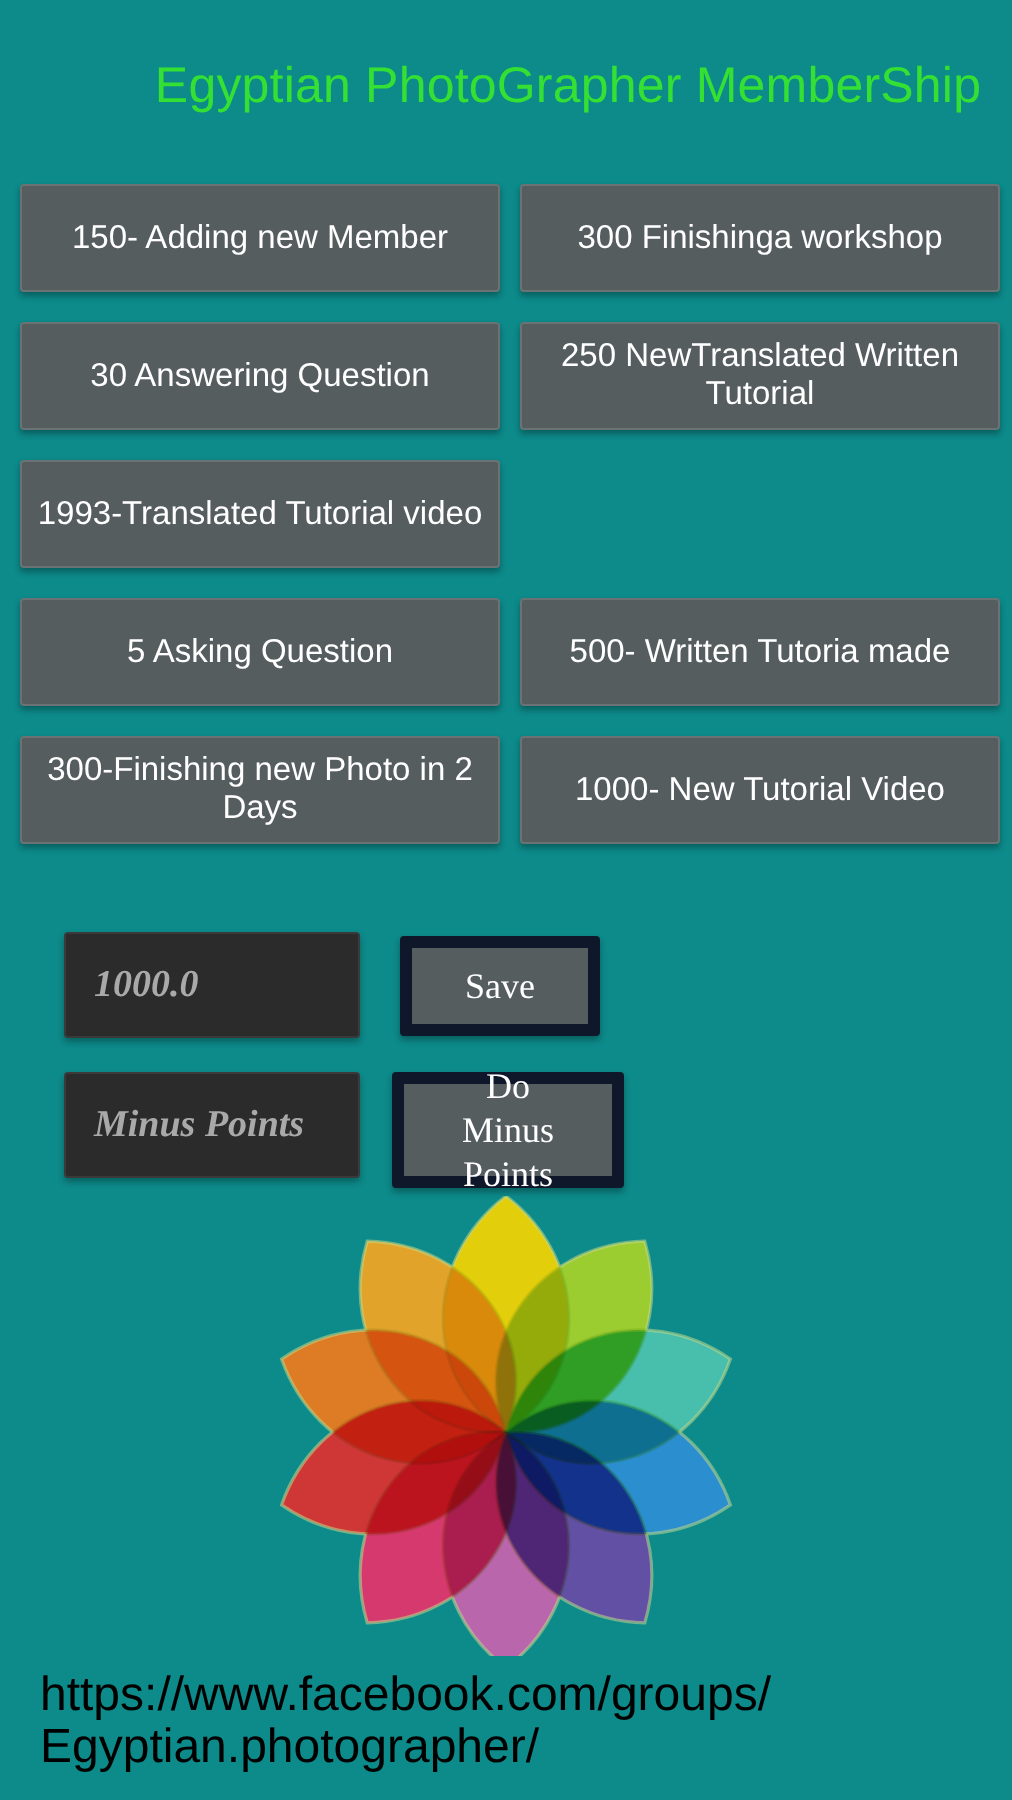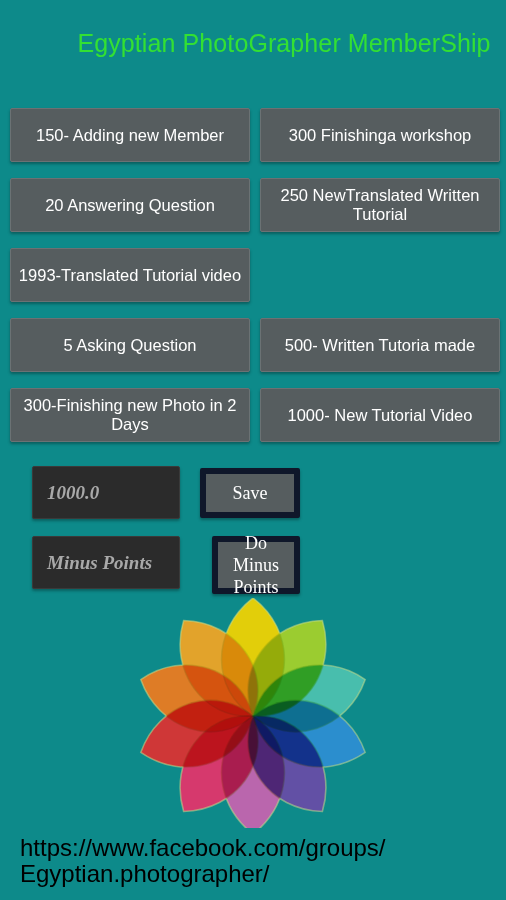--- a/index.html
+++ b/index.html
@@ -41,21 +41,20 @@
   #points-grid {
     position: absolute;
     left: 10px;
     top: 92px;
     width: 490px;
   }
   .grid-row {
     display: flex;
     justify-content: space-between;
     margin-bottom: 15px;
-    margin-top: 16px;
   }
   .grid-btn {
     width: 240px;
     height: 54px;
     box-sizing: border-box;
     background: #565d5f;
     border: 1px solid #6b7274;
     border-radius: 2px;
     color: #ffffff;
     font-size: 16.5px;
@@ -128,23 +127,23 @@
     cursor: pointer;
     user-select: none;
   }
   #save-button {
     left: 168px;
     top: 2px;
     width: 100px;
     height: 50px;
   }
   #do-minus-points-button {
-    left: 180px;
+    left: 164px;
     top: 0px;
-    width: 88px;
+    width: 116px;
     height: 58px;
     padding: 0 20px;
   }
 
   
   #logo-flower {
     position: absolute;
     left: 128px;
     top: 598px;
     width: 250px;
@@ -172,21 +171,21 @@
   <div id="page-title">Egyptian PhotoGrapher MemberShip</div>
 
   <div id="points-grid">
 
     <div class="grid-row">
       <div class="grid-btn">150- Adding new Member</div>
       <div class="grid-btn">300 Finishinga workshop</div>
     </div>
 
     <div class="grid-row">
-      <div class="grid-btn">20 Answering Question</div>
+      <div class="grid-btn">30 Answering Question</div>
       <div class="grid-btn">250 NewTranslated Written Tutorial</div>
     </div>
 
     <div class="grid-row">
       <div class="grid-btn">1993-Translated Tutorial video</div>
     </div>
 
     <div class="grid-row">
       <div class="grid-btn">5 Asking Question</div>
       <div class="grid-btn">500- Written Tutoria made</div>

